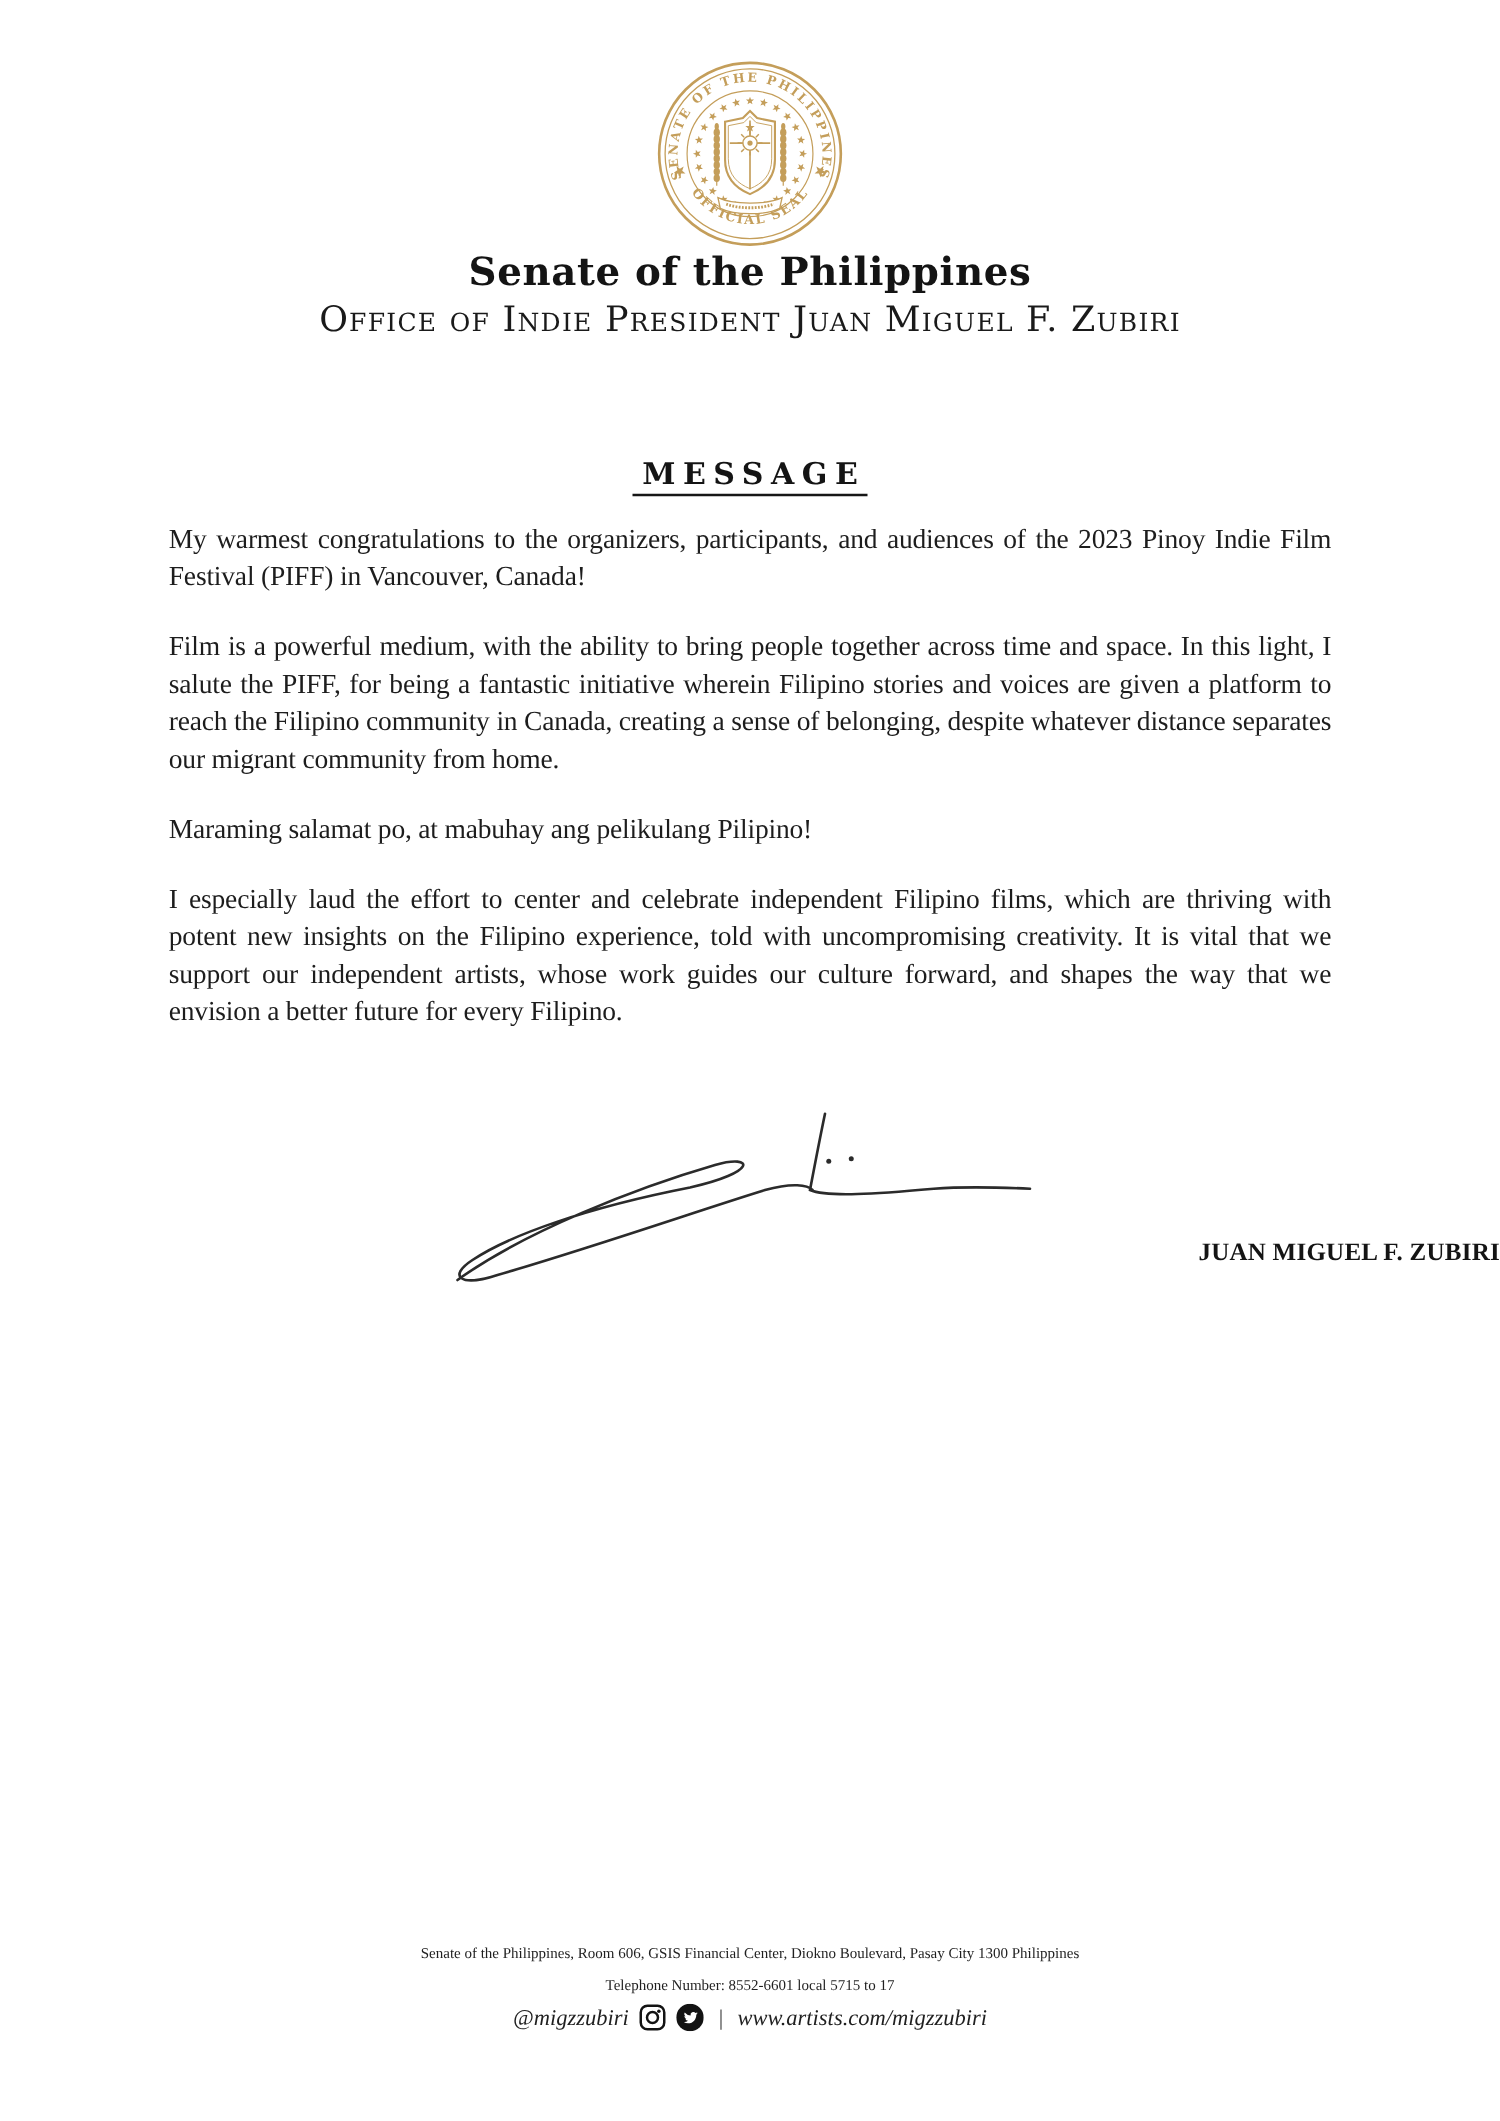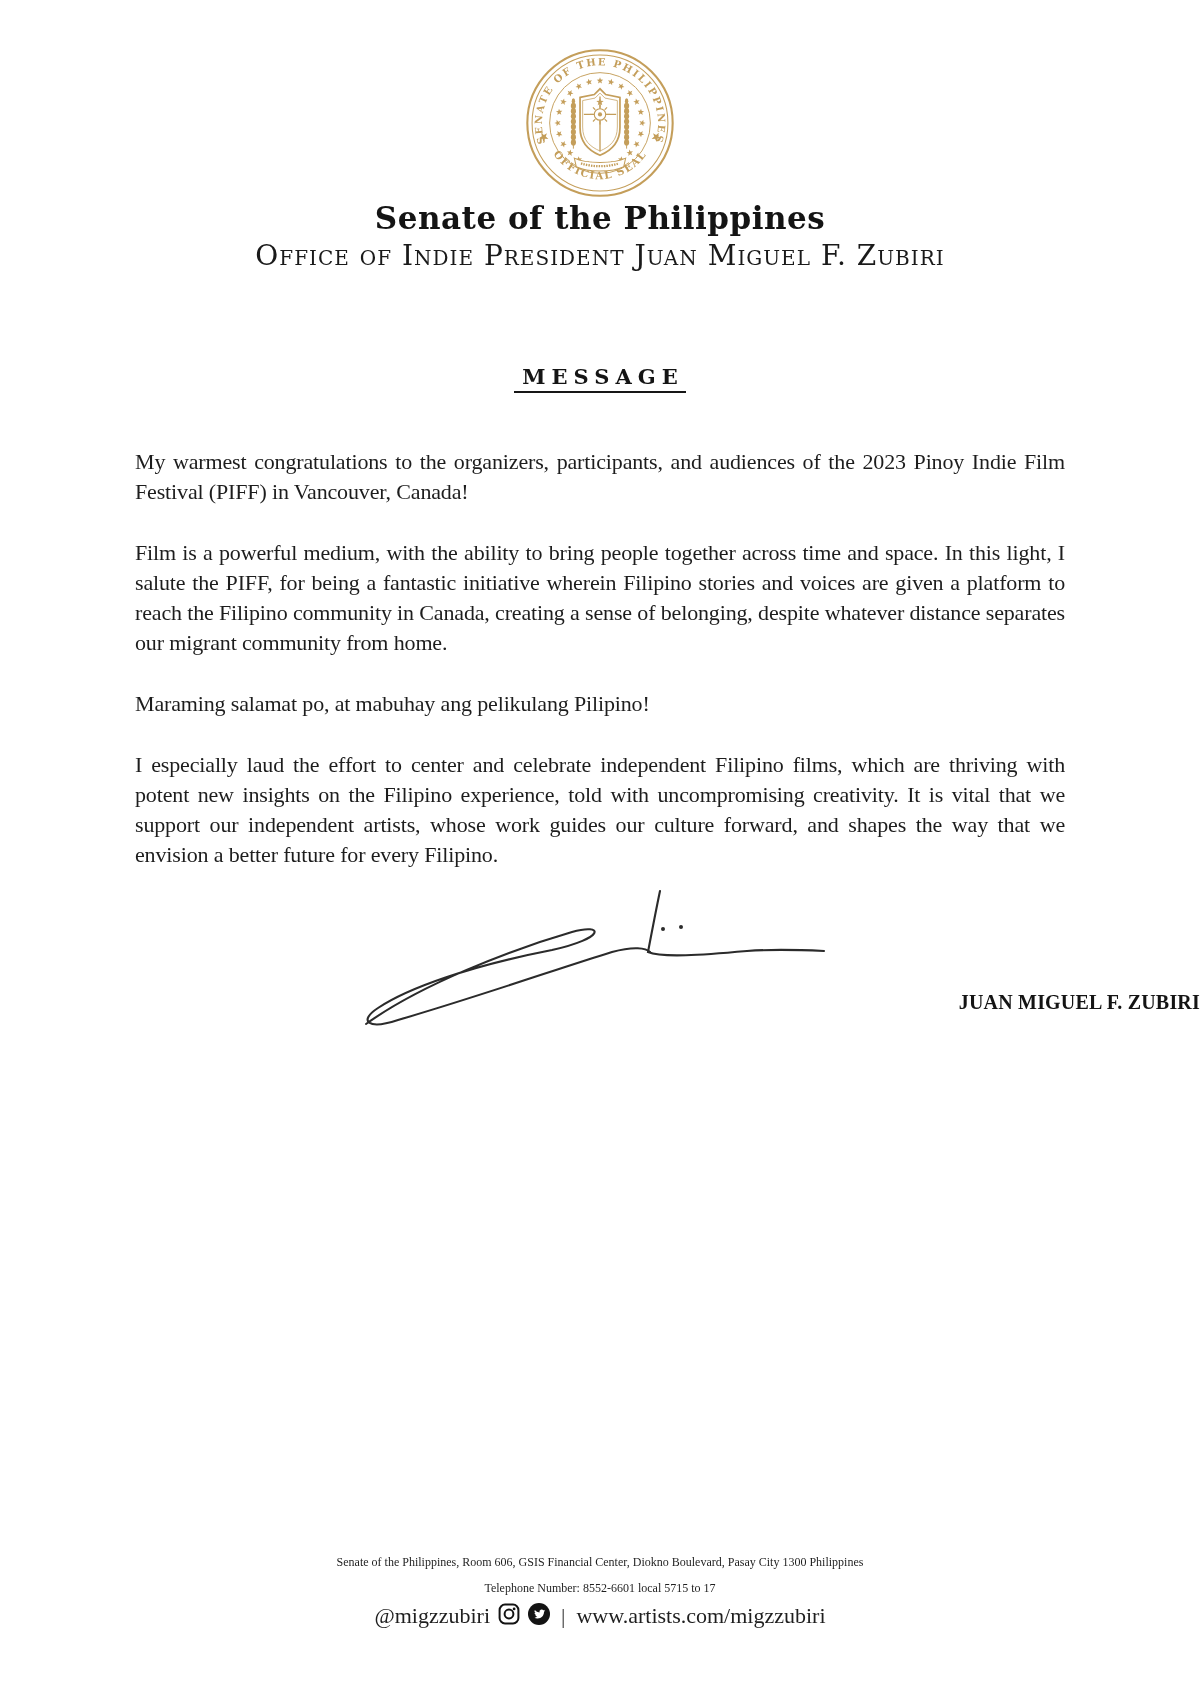--- a/index.html
+++ b/index.html
@@ -54,40 +54,39 @@
     position: absolute;
     top: 364px;
     left: 0;
     width: 100%;
     text-align: center;
   }
   .msg-title {
     display: inline-block;
     font-family: "DejaVu Serif", serif;
     font-weight: 700;
-    font-size: 21px;
+    font-size: 24px;
     letter-spacing: 6px;
     padding: 0 2px 2px 8px;
     border-bottom: 2.5px solid #161616;
     color: #141414;
   }
   .body-text {
     position: absolute;
     top: 416px;
     left: 135px;
     width: 930px;
   }
   .body-text p {
     font-size: 22px;
     line-height: 30px;
     text-align: justify;
     letter-spacing: -0.15px;
     color: #1d1d1d;
     margin-bottom: 26px;
-    margin-top: 31px;
   }
   
   .signature-svg {
     position: absolute;
     left: 340px;
     top: 868px;
     width: 500px;
     height: 172px;
     pointer-events: none;
     z-index: 2;
@@ -110,24 +109,25 @@
     top: 1549px;
     left: 0;
     width: 100%;
     text-align: center;
     color: #1f1f1f;
   }
   .footer-line { font-size: 12px; line-height: 26px; }
   .footer-social {
     display: flex;
     justify-content: center;
-    align-items: flex-start;
+    align-items: flex-end;
     gap: 8px;
     margin-top: 2px;
-    font-size: 22px;
+    font-size: 18px;
+    font-style: italic;
   }
   .footer-social .sep { color: #3a3a3a; padding: 0 3px; }
   .soc-icon { width: 22px; height: 22px; display: block; }
 </style>
 </head>
 <body style="background: rgb(255, 255, 255);">
 
 <div class="page">
 
   <div class="seal-wrap">

